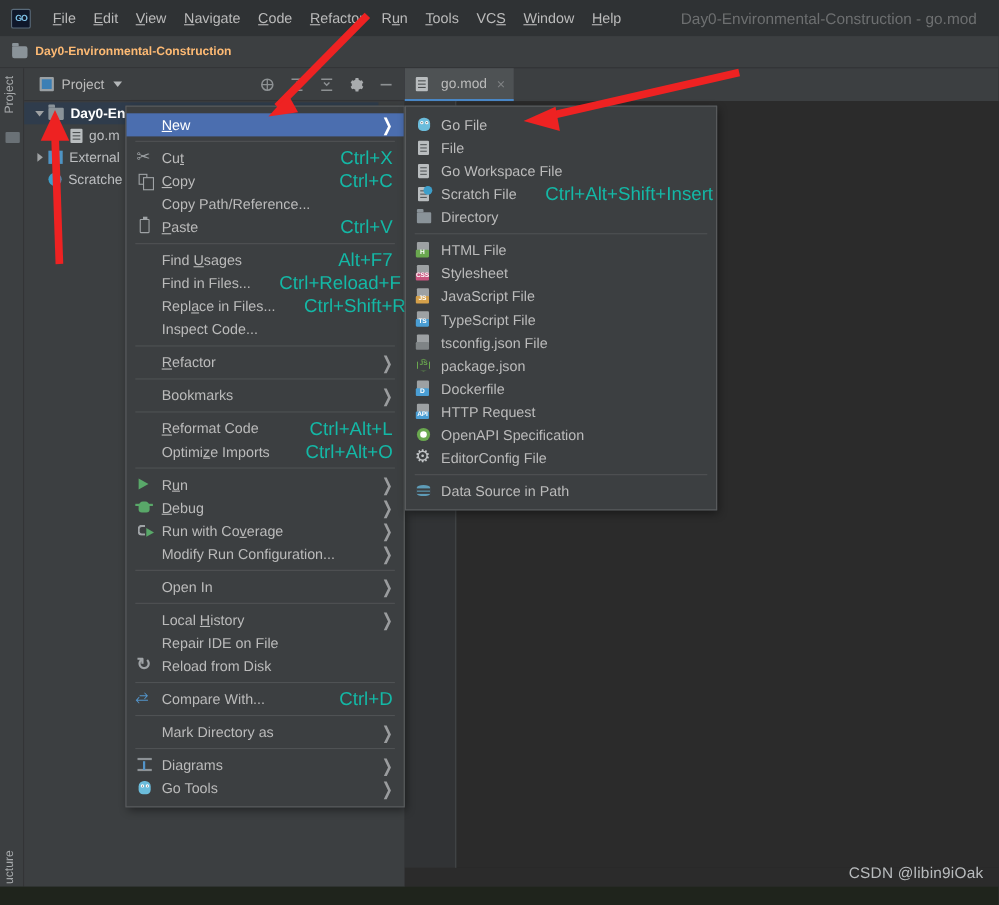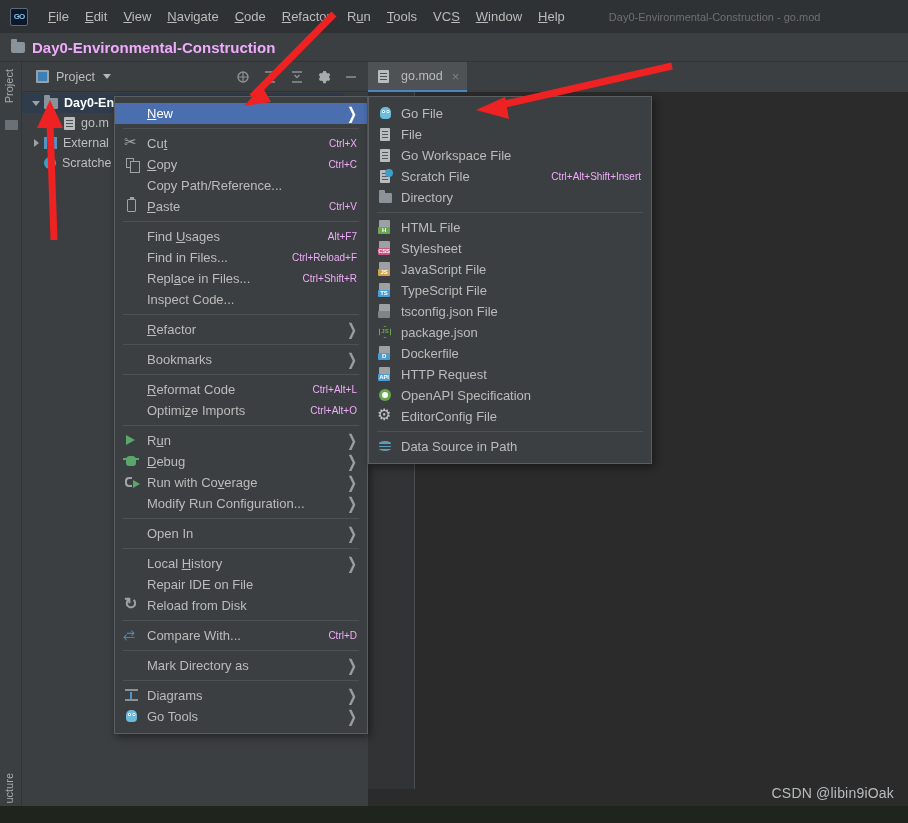--- a/index.html
+++ b/index.html
@@ -21,38 +21,38 @@
     background: #0f172a; border: 1px solid #5a6b7a; border-radius: 2px;
     display: flex; align-items: center; justify-content: center;
     font-size: 8px; font-weight: bold; color: #7fc3e8; letter-spacing: -1px;
   }
   .menu-item {
     font-size: 13px; color: #bbbbbb; padding: 3px 8px; cursor: default;
     white-space: nowrap;
   }
   .menu-item u { text-decoration: underline; }
   .win-title {
-    font-size: 11px; color: #6d6f70; margin-left: 36px; white-space: nowrap;
+    font-size: 14px; color: #6d6f70; margin-left: 46px; white-space: nowrap;
   }
 
   
   .breadcrumb-bar {
     position: absolute; left: 0; top: 33px; width: 908px; height: 29px;
     background: #3c3f41; display: flex; align-items: center;
     border-bottom: 1px solid #323537;
   }
   .folder-ico {
     width: 14px; height: 11px; margin-left: 11px; margin-right: 7px;
     background: #8a9399; border-radius: 1px 2px 2px 2px; position: relative;
   }
   .folder-ico:before {
     content: ""; position: absolute; left: 0; top: -3px; width: 6px; height: 3px;
     background: #8a9399; border-radius: 1px 1px 0 0;
   }
-  .breadcrumb-text { font-size: 15px; font-weight: bold; color: #f0abfc; }
+  .breadcrumb-text { font-size: 11px; font-weight: bold; color: #fdba74; }
 
   
   .left-strip {
     position: absolute; left: 0; top: 62px; width: 22px; height: 744px;
     background: #3c3f41; border-right: 1px solid #323436;
   }
   .vert-label {
     position: absolute; left: 3px; font-size: 11px; color: #a7aaac;
     writing-mode: vertical-rl; transform: rotate(180deg); white-space: nowrap;
   }
@@ -173,21 +173,21 @@
 
   .mi {
     height: 21px; display: flex; align-items: center; position: relative;
     font-size: 13px; color: #bbbbbb; padding-left: 8px; padding-right: 10px;
     white-space: nowrap;
   }
   .mi.hl { background: #4b6eaf; color: #ffffff; }
   .mi .mi-ico { width: 17px; height: 15px; margin-right: 7px; flex: none; position: relative; }
   .mi .mi-label { flex: none; }
   .mi .mi-label u { text-decoration: underline; }
-  .mi .mi-accel { margin-left: auto; padding-left: 26px; color: #f0abfc; font-size: 10px; }
+  .mi .mi-accel { margin-left: auto; padding-left: 26px; color: #14b8a6; font-size: 17px; }
   .mi .mi-arrow {
     margin-left: auto; color: #9a9c9e; font-size: 12px; line-height: 1;
     transform: scaleY(1.35); padding-left: 20px;
   }
   .mi.hl .mi-arrow { color: #ffffff; }
   .msep { height: 1px; background: #4f5254; margin: 4px 8px 4px 8px; }
 
   
   .g-scissors:before {
     content: "\2702"; position: absolute; left: 1px; top: -3px; font-size: 15px; color: #9fa3a6;

